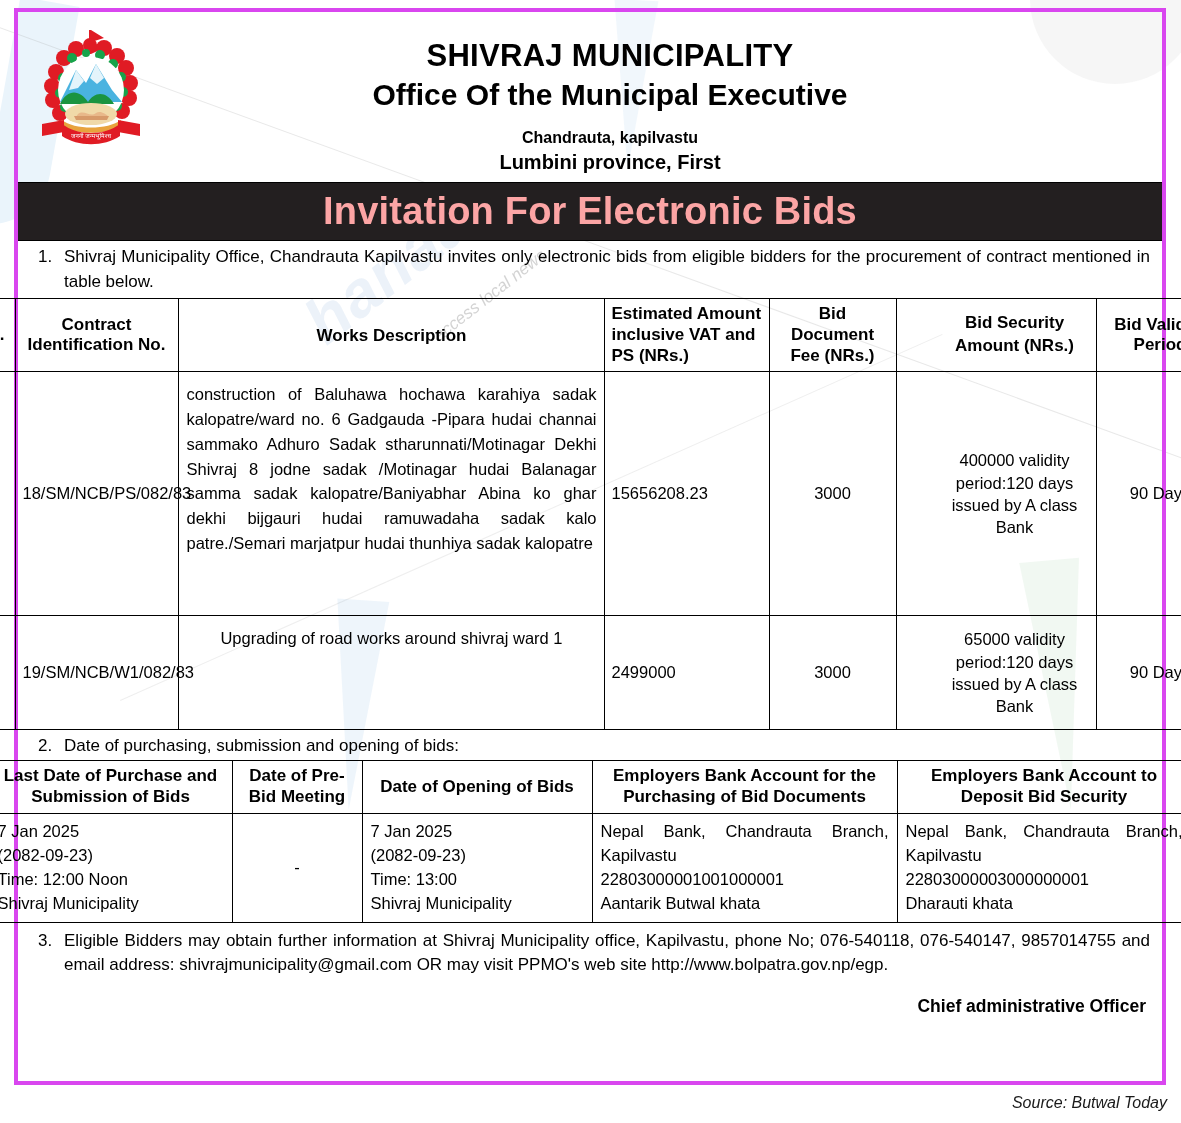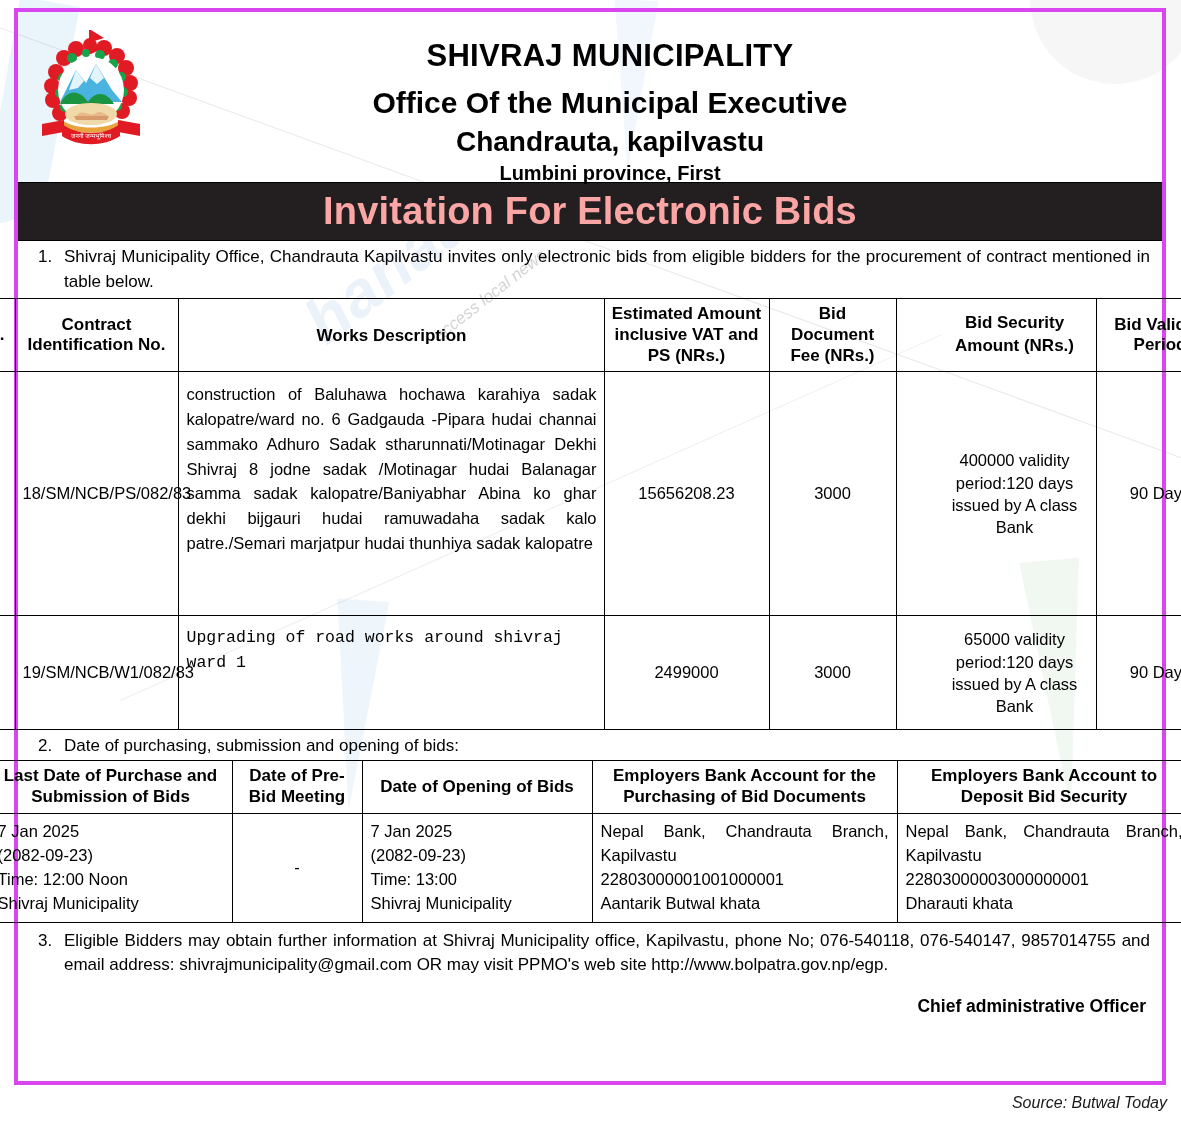--- a/index.html
+++ b/index.html
@@ -156,27 +156,27 @@
     font-size: 31px;
     font-weight: bold;
     letter-spacing: 0.3px;
     line-height: 1.18;
     margin-top: 18px;
   }
   .org-office {
     font-size: 30px;
     font-weight: bold;
     line-height: 1.18;
-    margin-top: 10px;
+    margin-top: 2px;
   }
   .org-addr1 {
-    font-size: 28px;
+    font-size: 16px;
     font-weight: bold;
     line-height: 1.3;
-    margin-top: 4px;
+    margin-top: 16px;
   }
   .org-addr2 {
     font-size: 20px;
     font-weight: bold;
     line-height: 1.3;
   }
 
   
   .banner {
     background: #231f20;
@@ -238,29 +238,29 @@
   }
   table th {
     font-weight: bold;
     text-align: center;
     line-height: 1.22;
     font-size: 17px;
   }
   .t1 .c-sn     { width: 44px;  text-align: center; }
   .t1 .c-cid    { width: 148px; text-align: center; }
   .t1 .c-desc   { width: 410px; text-align: justify; line-height: 1.5; padding-left: 8px; }
-  .t1 .c-amt    { width: 150px; text-align: center; }
+  .t1 .c-amt    { width: 150px; text-align: left; }
   .t1 .c-fee    { width: 112px; text-align: center; }
   .t1 .c-sec    { width: 148px; text-align: center; line-height: 1.35; padding-left: 44px; }
   .t1 .c-val    { width: 113px; text-align: center; }
 
   .t1 td.c-desc { vertical-align: top; padding-top: 10px; }
   .t1 tr.row1 td { height: 228px; }
   .t1 tr.row2 td { height: 98px; }
-  .t1 tr.row2 .c-desc { vertical-align: top; text-align: left; font-family: Liberation Mono, monospace; }
+  .t1 tr.row2 .c-desc { vertical-align: top; text-align: center; }
 
   .t2 .h-last  { width: 228px; }
   .t2 .h-pre   { width: 115px; }
   .t2 .h-open  { width: 215px; }
   .t2 .h-acc1  { width: 290px; }
   .t2 .h-acc2  { width: 279px; }
   .t2 td {
     vertical-align: top;
     line-height: 1.45;
     font-size: 16.5px;

